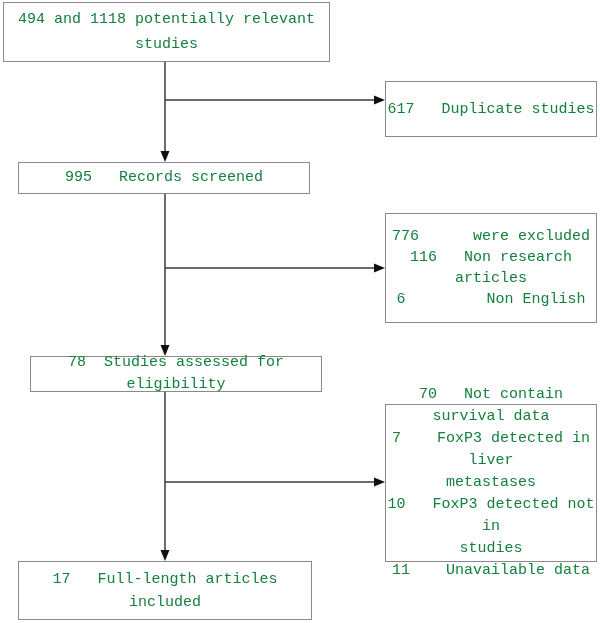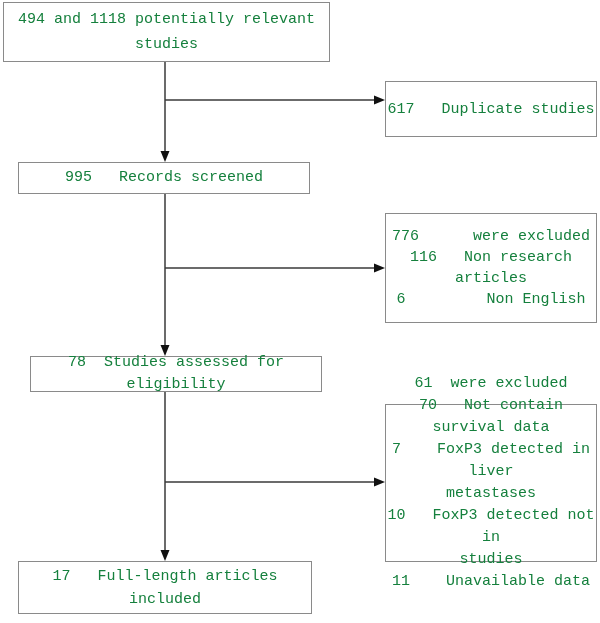--- a/index.html
+++ b/index.html
@@ -31,21 +31,21 @@
   }
   .flowbox .line {
     white-space: pre-wrap;
   }
   #box-identified   { left: 3px;   top: 2px;   width: 327px; height: 60px; line-height: 25px; }
   #box-duplicates   { left: 385px; top: 81px;  width: 212px; height: 56px; line-height: 23px; }
   #box-screened     { left: 18px;  top: 162px; width: 292px; height: 32px; }
   #box-screen-excl  { left: 385px; top: 213px; width: 212px; height: 110px; line-height: 21px; }
   #box-eligibility  { left: 18px;  top: 356px; width: 292px; height: 36px; margin-left: 12px; }
   #box-elig-excl    { left: 385px; top: 404px; width: 212px; height: 158px; line-height: 22px; }
-  #box-included     { left: 18px;  top: 561px; width: 294px; height: 53px; line-height: 23px; }
+  #box-included     { left: 18px;  top: 561px; width: 294px; height: 59px; line-height: 23px; }
   #arrow-layer {
     position: absolute;
     left: 0; top: 0;
     width: 600px;
     height: 623px;
   }
   #arrow-layer line { stroke: #3a3a3a; stroke-width: 1.5; }
   #arrow-layer polygon { fill: #111111; stroke: none; }
 </style>
 </head>
@@ -90,21 +90,20 @@
       <div class="line">776      were excluded</div>
       <div class="line">116   Non research articles</div>
       <div class="line">6         Non English</div>
     </div>
 
   <div class="flowbox" id="box-eligibility">
       <div class="line">78  Studies assessed for eligibility</div>
     </div>
 
   <div class="flowbox" id="box-elig-excl">
-      <div class="line">61  were excluded</div>
       <div class="line">70   Not contain survival data</div>
       <div class="line">7    FoxP3 detected in liver</div>
       <div class="line">metastases</div>
       <div class="line">10   FoxP3 detected not in</div>
       <div class="line">studies</div>
       <div class="line">11    Unavailable data</div>
     </div>
 
   <div class="flowbox" id="box-included">
       <div class="line">17   Full-length articles</div>

